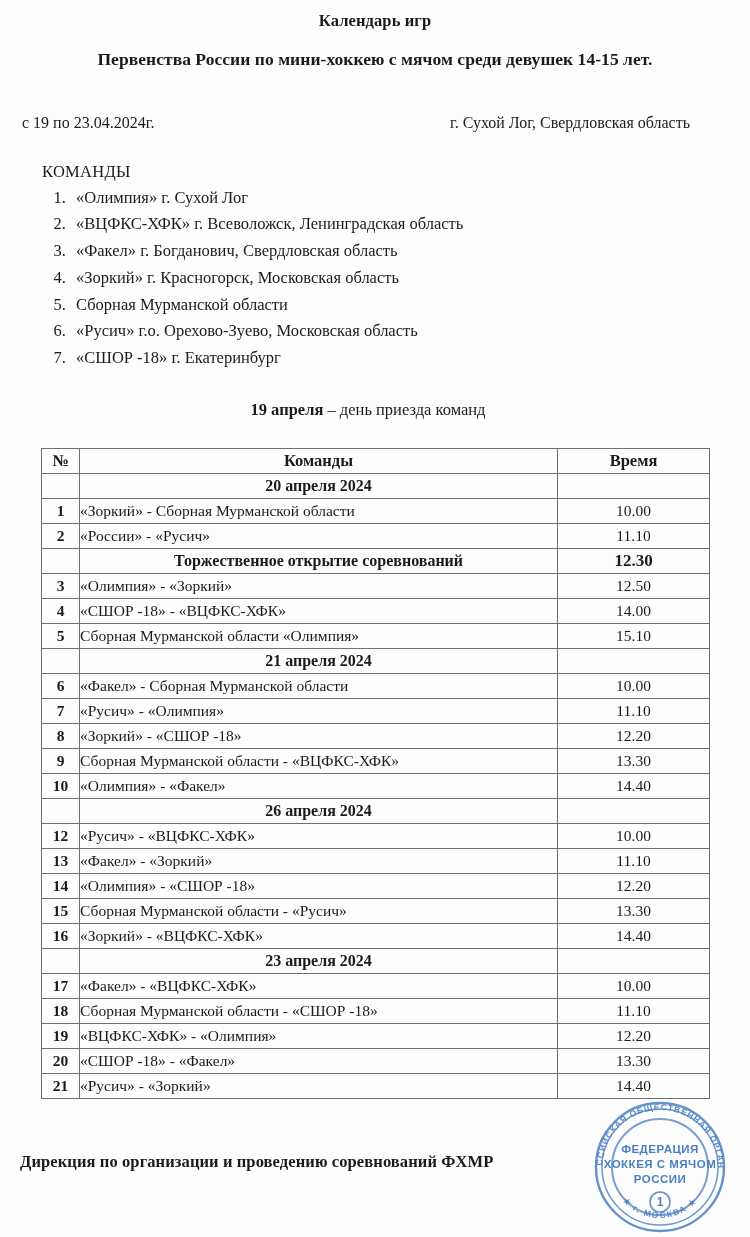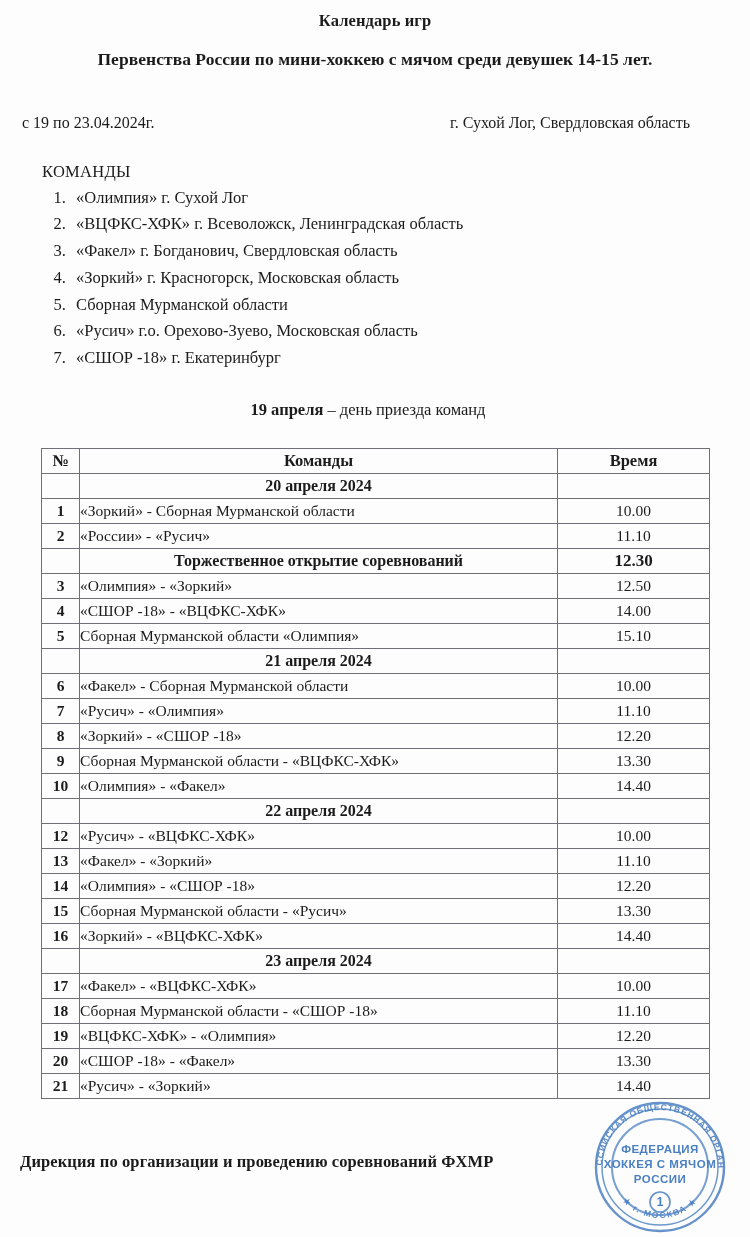--- a/index.html
+++ b/index.html
@@ -282,21 +282,21 @@
             <td class="team">Сборная Мурманской области - «ВЦФКС-ХФК»</td>
             <td class="time">13.30</td>
           </tr>
           <tr class="match-row">
             <td class="num">10</td>
             <td class="team">«Олимпия» - «Факел»</td>
             <td class="time">14.40</td>
           </tr>
           <tr class="date-row">
             <td class="num"></td>
-            <td class="team date-cell">22 апреля 2024</td>
+            <td class="team date-cell">26 апреля 2024</td>
             <td class="time"></td>
           </tr>
           <tr class="match-row">
             <td class="num">12</td>
             <td class="team">«Русич» - «ВЦФКС-ХФК»</td>
             <td class="time">10.00</td>
           </tr>
           <tr class="match-row">
             <td class="num">13</td>
             <td class="team">«Факел» - «Зоркий»</td>

